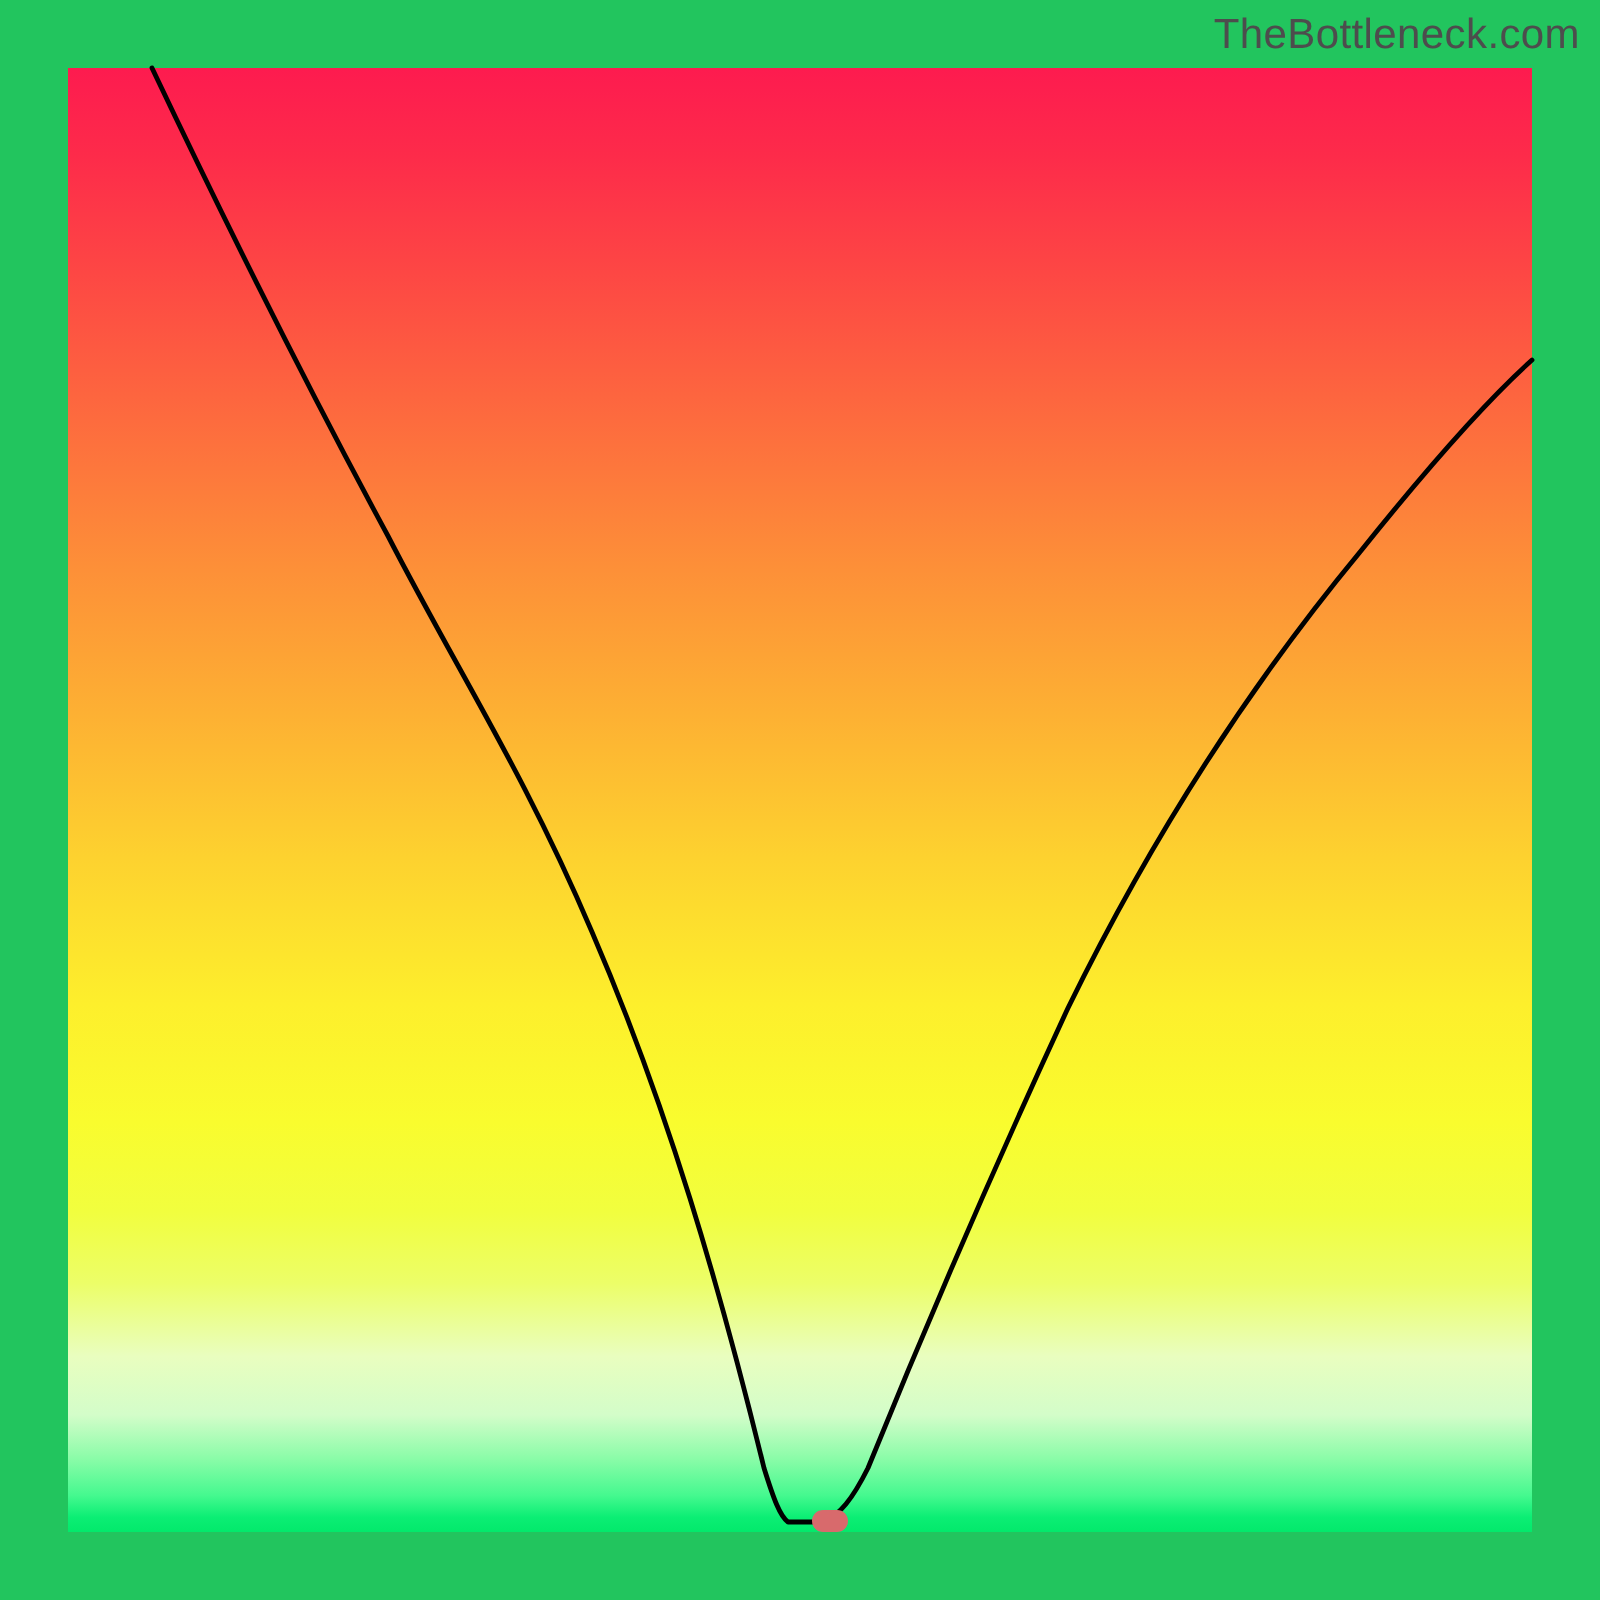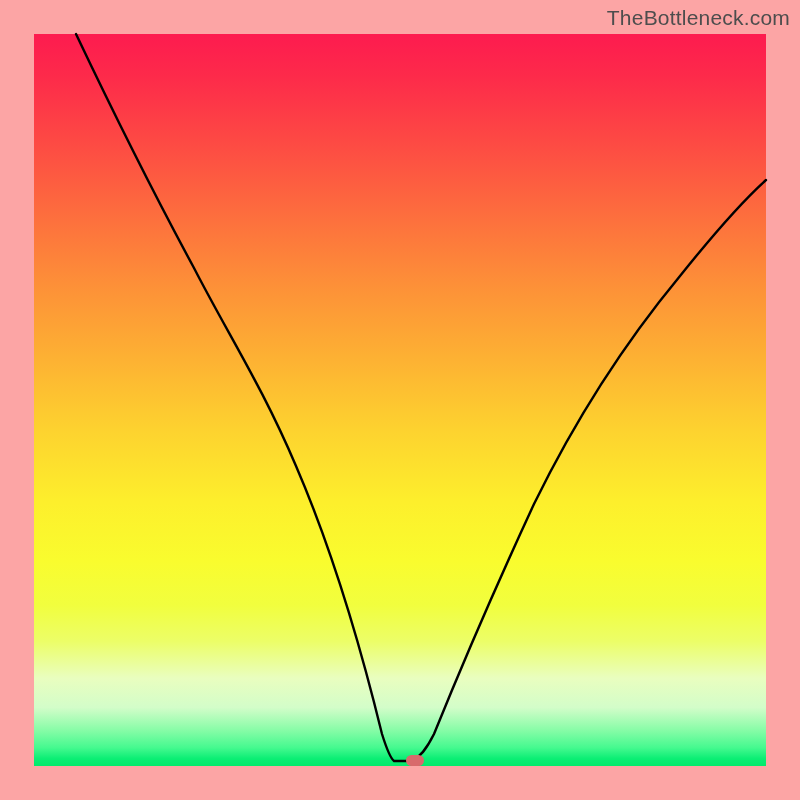--- a/index.html
+++ b/index.html
@@ -8,21 +8,21 @@
     width: 800px;
     height: 800px;
     background: #000;
     overflow: hidden;
     font-family: Arial, Helvetica, sans-serif;
   }
   .frame {
     position: relative;
     width: 800px;
     height: 800px;
-    background: #fca5a5;
+    background: #22c55e;
   }
   .plot {
     position: absolute;
     left: 34px;
     top: 34px;
     width: 732px;
     height: 732px;
     
     background: linear-gradient(
       to bottom,

